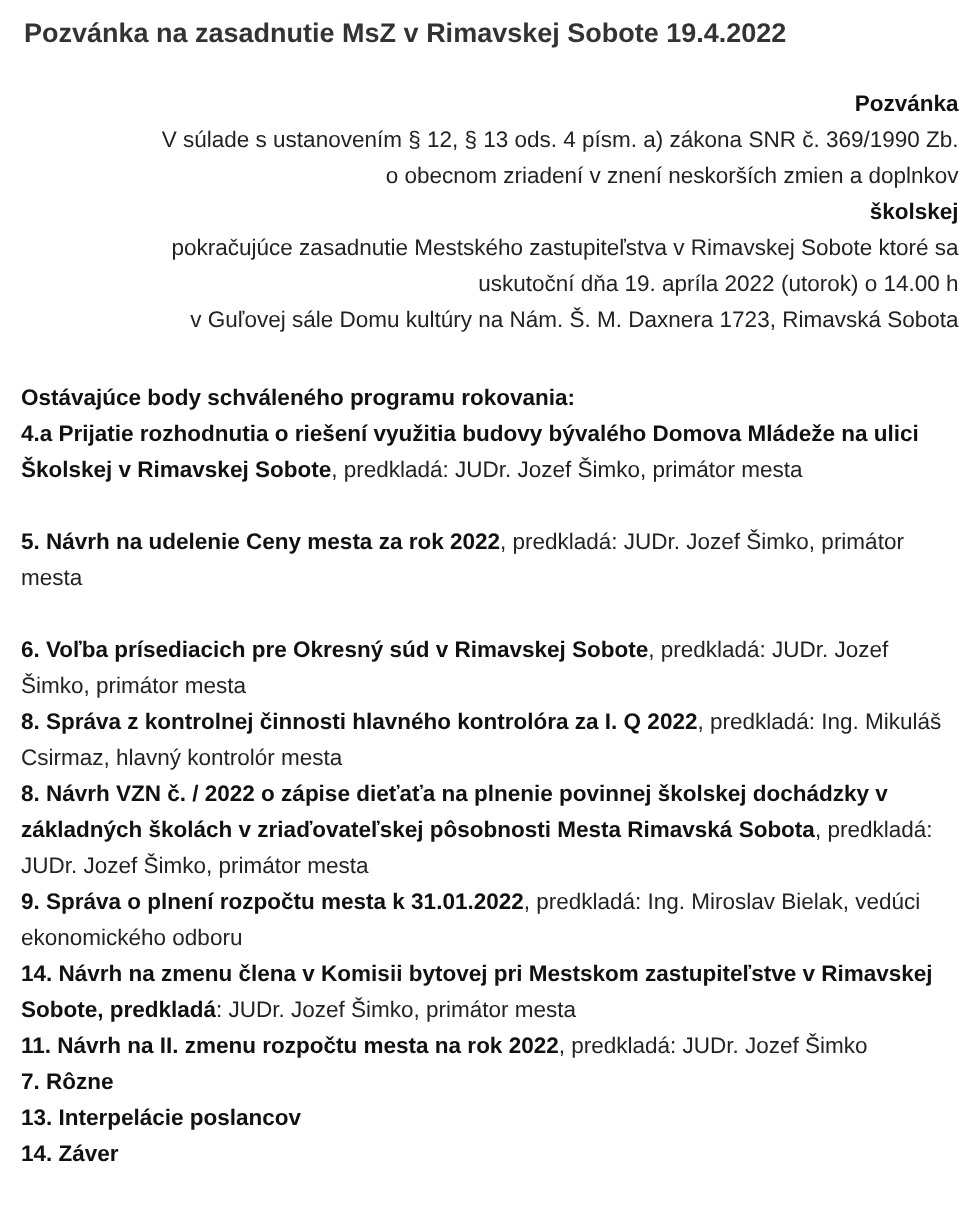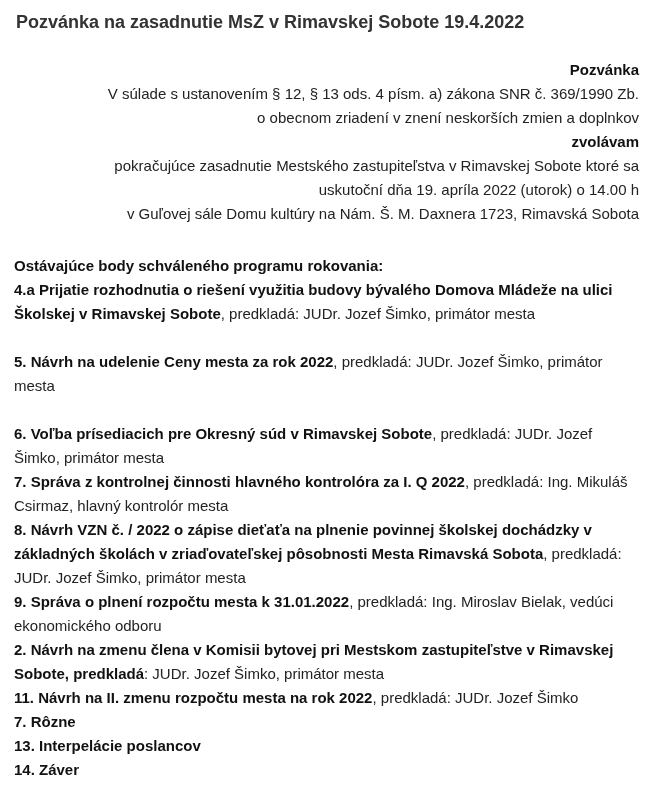--- a/index.html
+++ b/index.html
@@ -34,36 +34,36 @@
 </head>
 <body>
 
 <div class="page">
   <h1 class="title">Pozvánka na zasadnutie MsZ v Rimavskej Sobote 19.4.2022</h1>
 
   <div class="invite">
     <div class="b">Pozvánka</div>
     <div>V súlade s ustanovením § 12, § 13 ods. 4 písm. a) zákona SNR č. 369/1990 Zb.</div>
     <div>o obecnom zriadení v znení neskorších zmien a doplnkov</div>
-    <div class="b">zvolávam</div>
+    <div class="b">školskej</div>
     <div>pokračujúce zasadnutie Mestského zastupiteľstva v Rimavskej Sobote ktoré sa</div>
     <div>uskutoční dňa 19. apríla 2022 (utorok) o 14.00 h</div>
     <div>v Guľovej sále Domu kultúry na Nám. Š. M. Daxnera 1723, Rimavská Sobota</div>
   </div>
 
   <div class="program">
     <div class="heading">Ostávajúce body schváleného programu rokovania:</div>
 
     <div class="item"><span class="b">4.a Prijatie rozhodnutia o riešení využitia budovy bývalého Domova Mládeže na ulici Školskej v Rimavskej Sobote</span><span class="n">, predkladá: JUDr. Jozef Šimko, primátor mesta</span></div>
     <div class="gap"></div>
     <div class="item"><span class="b">5. Návrh na udelenie Ceny mesta za rok 2022</span><span class="n">, predkladá: JUDr. Jozef Šimko, primátor mesta</span></div>
     <div class="gap"></div>
     <div class="item"><span class="b">6. Voľba prísediacich pre Okresný súd v Rimavskej Sobote</span><span class="n">, predkladá: JUDr. Jozef Šimko, primátor mesta</span></div>
-    <div class="item"><span class="b">7. Správa z kontrolnej činnosti hlavného kontrolóra za I. Q 2022</span><span class="n">, predkladá: Ing. Mikuláš Csirmaz, hlavný kontrolór mesta</span></div>
+    <div class="item"><span class="b">8. Správa z kontrolnej činnosti hlavného kontrolóra za I. Q 2022</span><span class="n">, predkladá: Ing. Mikuláš Csirmaz, hlavný kontrolór mesta</span></div>
     <div class="item"><span class="b">8. Návrh VZN č. / 2022 o zápise dieťaťa na plnenie povinnej školskej dochádzky v základných školách v zriaďovateľskej pôsobnosti Mesta Rimavská Sobota</span><span class="n">, predkladá: JUDr. Jozef Šimko, primátor mesta</span></div>
     <div class="item"><span class="b">9. Správa o plnení rozpočtu mesta k 31.01.2022</span><span class="n">, predkladá: Ing. Miroslav Bielak, vedúci ekonomického odboru</span></div>
-    <div class="item"><span class="b">2. Návrh na zmenu člena v Komisii bytovej pri Mestskom zastupiteľstve v Rimavskej Sobote, predkladá</span><span class="n">: JUDr. Jozef Šimko, primátor mesta</span></div>
+    <div class="item"><span class="b">14. Návrh na zmenu člena v Komisii bytovej pri Mestskom zastupiteľstve v Rimavskej Sobote, predkladá</span><span class="n">: JUDr. Jozef Šimko, primátor mesta</span></div>
     <div class="item"><span class="b">11. Návrh na II. zmenu rozpočtu mesta na rok 2022</span><span class="n">, predkladá: JUDr. Jozef Šimko</span></div>
     <div class="item"><span class="b">7. Rôzne</span></div>
     <div class="item"><span class="b">13. Interpelácie poslancov</span></div>
     <div class="item"><span class="b">14. Záver</span></div>
   </div>
 </div>
 
 </body></html>

